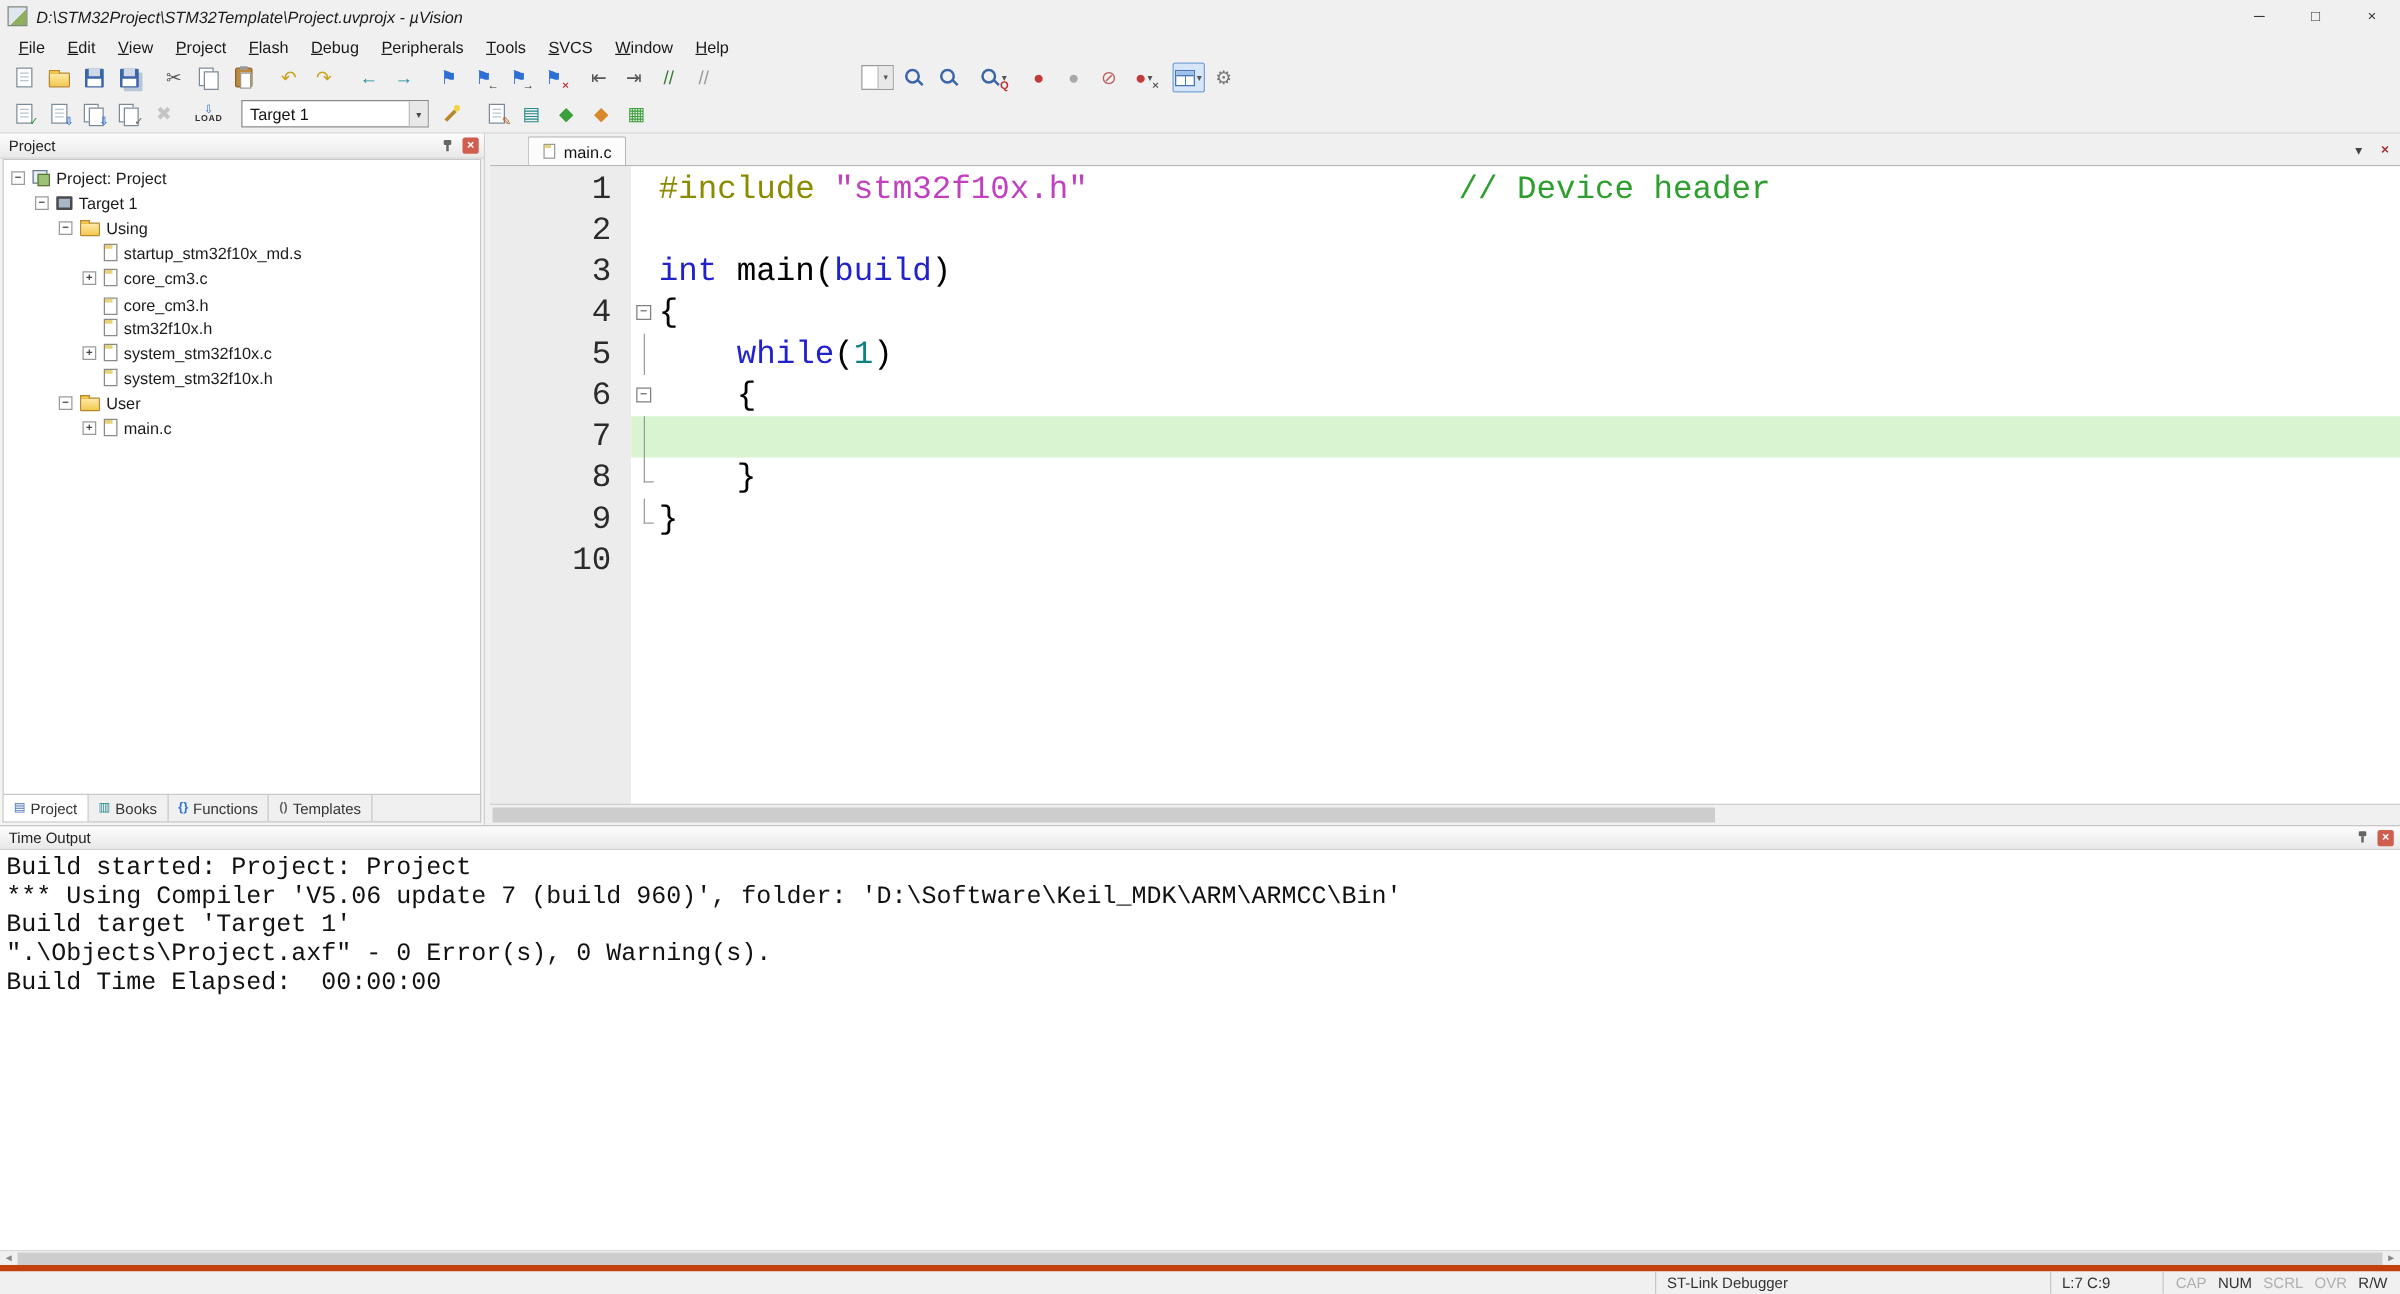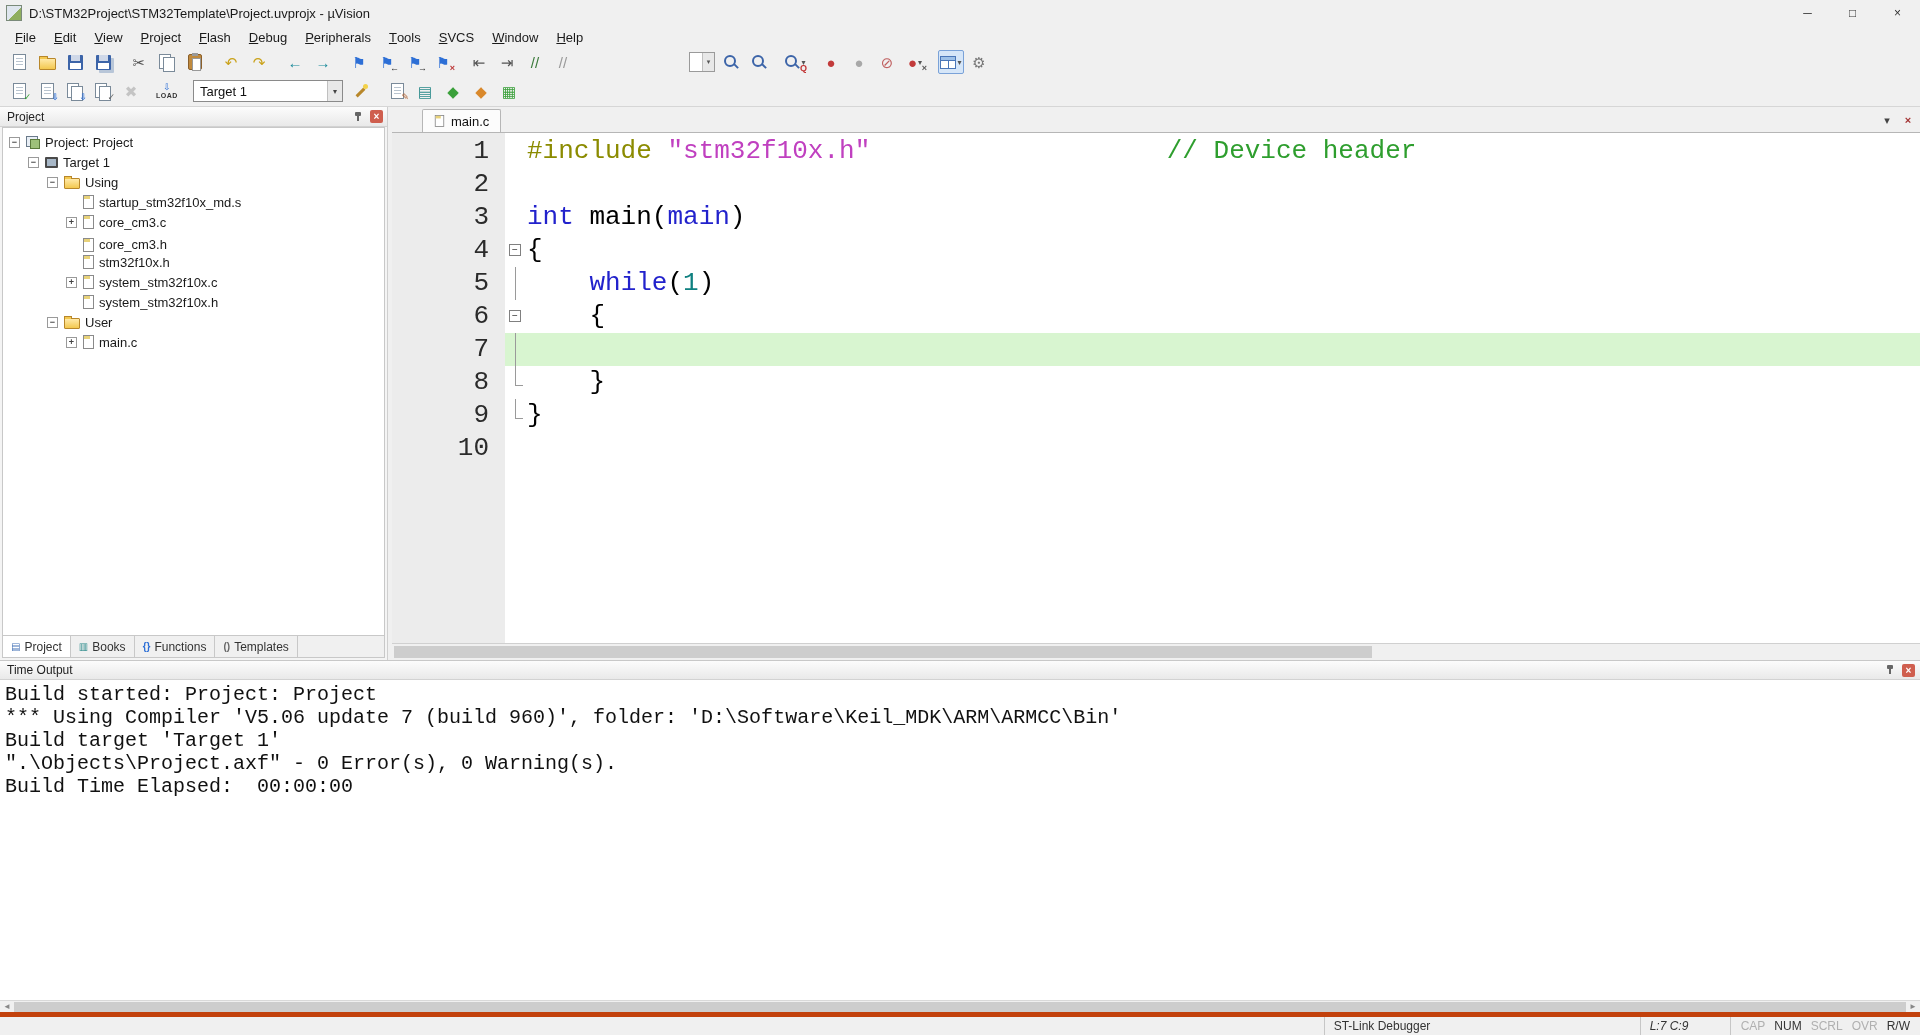--- a/index.html
+++ b/index.html
@@ -10,21 +10,21 @@
     font-family: "Liberation Sans","DejaVu Sans",sans-serif;
     font-size: 13px; color: #222;
     --pp:#8b8b00; --str:#c040c0; --cmt:#2e9e2e; --kw:#2222cc; --num:#0f8080; --pl:#000; --hl:#d8f5d0;
   }
   .flex-sp { flex: 1; }
 
   
   .titlebar { height: 26px; flex: none; display: flex; align-items: center; padding-left: 6px; background: #f0f0f0; }
   .app-icon { width: 16px; height: 16px; flex: none; margin-right: 7px;
     border: 1px solid #7a8a7a; background: linear-gradient(135deg,#dfe6ee 0 55%,#8fae5f 55%); }
-  .title-text { font-size: 13px; color: #1a1a1a; white-space: nowrap; }
+  .title-text { font-size: 13px; color: #1a1a1a; white-space: nowrap; font-style: italic; }
   .win-controls { display: flex; align-self: stretch; }
   .wbtn { width: 45px; display: flex; align-items: center; justify-content: center; font-size: 12px; color: #333; }
 
   
   .menubar { height: 22px; flex: none; display: flex; align-items: center; padding-left: 6px; }
   .menu-item { padding: 0 9px; height: 100%; display: flex; align-items: center; color: #1a1a1a; }
   .menu-item u { text-decoration: underline; }
 
   
   .toolbar { flex: none; display: flex; align-items: center; padding-left: 5px; }
@@ -129,21 +129,21 @@
     font-family: "Liberation Mono","DejaVu Sans Mono",monospace; font-size: 20px; line-height: 23px; color: #111; }
   .bo-line { white-space: pre; }
 
   
   .mhscroll { height: 12px; flex: none; background: #f0f0f0; border-top: 1px solid #d9d9d9; display: flex; align-items: center; }
   .sarrow { width: 14px; flex: none; text-align: center; font-size: 8px; color: #888; line-height: 11px; }
   .mthumb { flex: 1; height: 10px; background: #cdcdcd; }
   .statusbar { height: 23px; flex: none; background: #f0f0f0; border-top: 5px solid #c2410c; display: flex; align-items: stretch; font-size: 12px; color: #333; }
   .sb-sec { display: flex; align-items: center; border-left: 1px solid #c6c6c6; }
   .sb-debugger { width: 316px; padding-left: 9px; }
-  .sb-cursor { width: 90px; padding-left: 9px; font-style: italic; }
+  .sb-cursor { width: 90px; padding-left: 9px; }
   .sb-flags { gap: 9px; padding: 0 10px; }
   .sb-flag { color: #b0b0b0; }
   .sb-flag.active { color: #333; }
 </style>
 </head>
 <body style="--pp: #8b8b00; --str: #c040c0; --cmt: #2e9e2e; --kw: #2222cc; --num: #0f8080; --pl: #000000; --hl: #d8f5d0;">
 
 <div class="titlebar">
   <span class="app-icon"></span>
   <span class="title-text">D:\STM32Project\STM32Template\Project.uvprojx - µVision</span>
@@ -434,21 +434,21 @@
             <span class="lnum">2</span>
             <span class="row-body">
               <span class="fold"></span>
               <span class="code-text"></span>
             </span>
           </div>
           <div class="code-row">
             <span class="lnum">3</span>
             <span class="row-body">
               <span class="fold"></span>
-              <span class="code-text"><span class="tk-kw">int</span><span class="tk-pl"> main(</span><span class="tk-kw">main</span><span class="tk-pl">)</span></span>
+              <span class="code-text"><span class="tk-kw">int</span><span class="tk-pl"> main(</span><span class="tk-kw">build</span><span class="tk-pl">)</span></span>
             </span>
           </div>
           <div class="code-row">
             <span class="lnum">4</span>
             <span class="row-body">
               <span class="fold">
                 <span class="fm-box">−</span>
               </span>
               <span class="code-text"><span class="tk-pl">{</span></span>
             </span>

